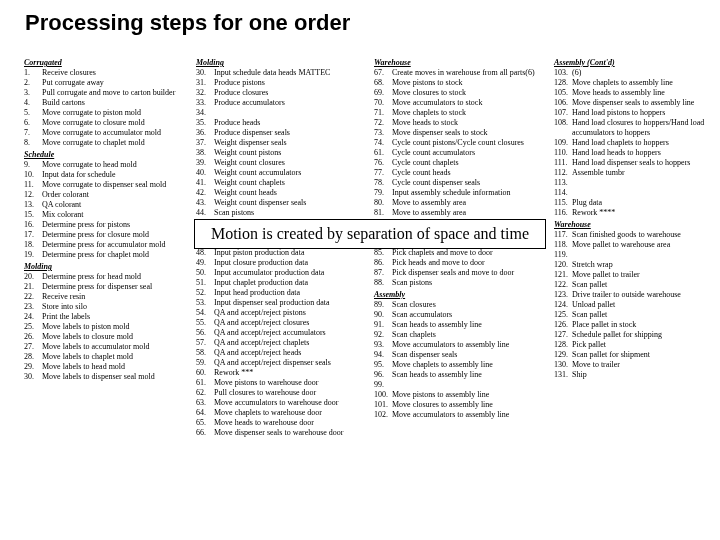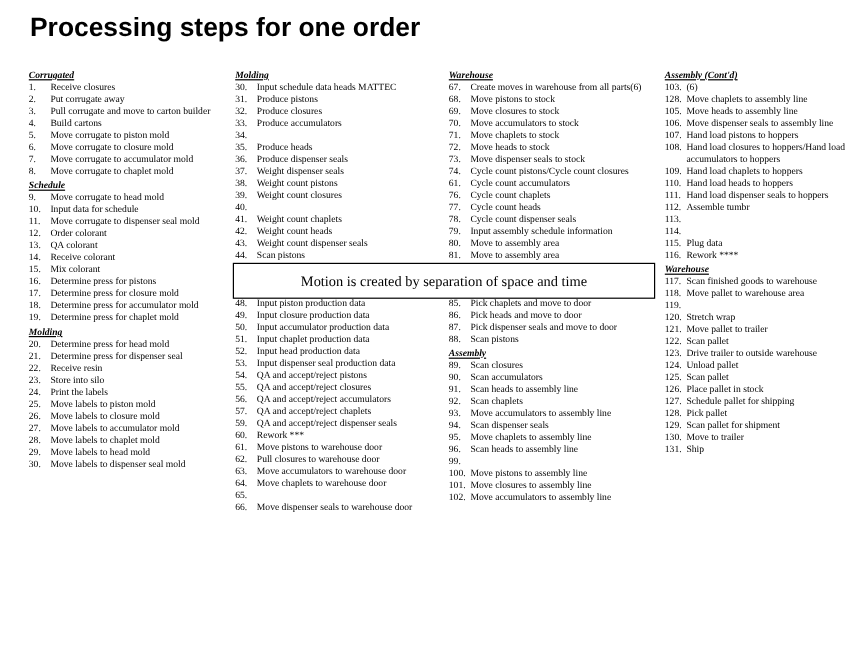--- a/index.html
+++ b/index.html
@@ -7,21 +7,21 @@
 .container{position:relative;font-family:'Times New Roman',Times,serif;font-size:8px;line-height:10px;color:#000;margin-left:24px}
 .col{position:absolute;top:16px}
 .c1{left:0;width:170px}
 .c2{left:172px;width:180px}
 .c3{left:350px;width:180px}
 .c4{left:530px;width:180px}
 .section{font-style:italic;text-decoration:underline;font-weight:700;margin-top:2px}
 .row{display:flex}
 .num{width:18px;text-align:left}
 .txt{flex:1;padding-right:6px}
-.callout{position:absolute;left:194px;top:219px;width:350px;height:28px;background:#fff;border:1px solid #000;font-family:'Times New Roman',Times,serif;font-size:12px;display:flex;align-items:center;justify-content:center;z-index:5}
+.callout{position:absolute;left:194px;top:219px;width:350px;height:28px;background:#fff;border:1px solid #000;font-family:'Times New Roman',Times,serif;font-size:16px;display:flex;align-items:center;justify-content:center;z-index:5}
 </style>
 </head>
 <body>
 
 <div class="title">Processing steps for one order</div>
 
 <div class="container">
 <div class="col c1" id="c1">
       <div class="section">Corrugated</div>
       <div class="row">
@@ -71,24 +71,20 @@
       </div>
       <div class="row">
         <div class="num">12.</div>
         <div class="txt">Order colorant</div>
       </div>
       <div class="row">
         <div class="num">13.</div>
         <div class="txt">QA colorant</div>
       </div>
       <div class="row">
-        <div class="num">14.</div>
-        <div class="txt">Receive colorant</div>
-      </div>
-      <div class="row">
         <div class="num">15.</div>
         <div class="txt">Mix colorant</div>
       </div>
       <div class="row">
         <div class="num">16.</div>
         <div class="txt">Determine press for pistons</div>
       </div>
       <div class="row">
         <div class="num">17.</div>
         <div class="txt">Determine press for closure mold</div>
@@ -183,20 +179,21 @@
       <div class="row">
         <div class="num">38.</div>
         <div class="txt">Weight count pistons</div>
       </div>
       <div class="row">
         <div class="num">39.</div>
         <div class="txt">Weight count closures</div>
       </div>
       <div class="row">
         <div class="num">40.</div>
+        <div class="txt">Weight count accumulators</div>
       </div>
       <div class="row">
         <div class="num">41.</div>
         <div class="txt">Weight count chaplets</div>
       </div>
       <div class="row">
         <div class="num">42.</div>
         <div class="txt">Weight count heads</div>
       </div>
       <div class="row">
@@ -253,20 +250,24 @@
       </div>
       <div class="row">
         <div class="num">56.</div>
         <div class="txt">QA and accept/reject accumulators</div>
       </div>
       <div class="row">
         <div class="num">57.</div>
         <div class="txt">QA and accept/reject chaplets</div>
       </div>
       <div class="row">
+        <div class="num">58.</div>
+        <div class="txt">QA and accept/reject heads</div>
+      </div>
+      <div class="row">
         <div class="num">59.</div>
         <div class="txt">QA and accept/reject dispenser seals</div>
       </div>
       <div class="row">
         <div class="num">60.</div>
         <div class="txt">Rework ***</div>
       </div>
       <div class="row">
         <div class="num">61.</div>
         <div class="txt">Move pistons to warehouse door</div>
@@ -278,20 +279,21 @@
       <div class="row">
         <div class="num">63.</div>
         <div class="txt">Move accumulators to warehouse door</div>
       </div>
       <div class="row">
         <div class="num">64.</div>
         <div class="txt">Move chaplets to warehouse door</div>
       </div>
       <div class="row">
         <div class="num">65.</div>
+        <div class="txt">Move heads to warehouse door</div>
       </div>
       <div class="row">
         <div class="num">66.</div>
         <div class="txt">Move dispenser seals to warehouse door</div>
       </div>
     </div>
 <div class="col c3" id="c3">
       <div class="section">Warehouse</div>
       <div class="row">
         <div class="num">67.</div>

